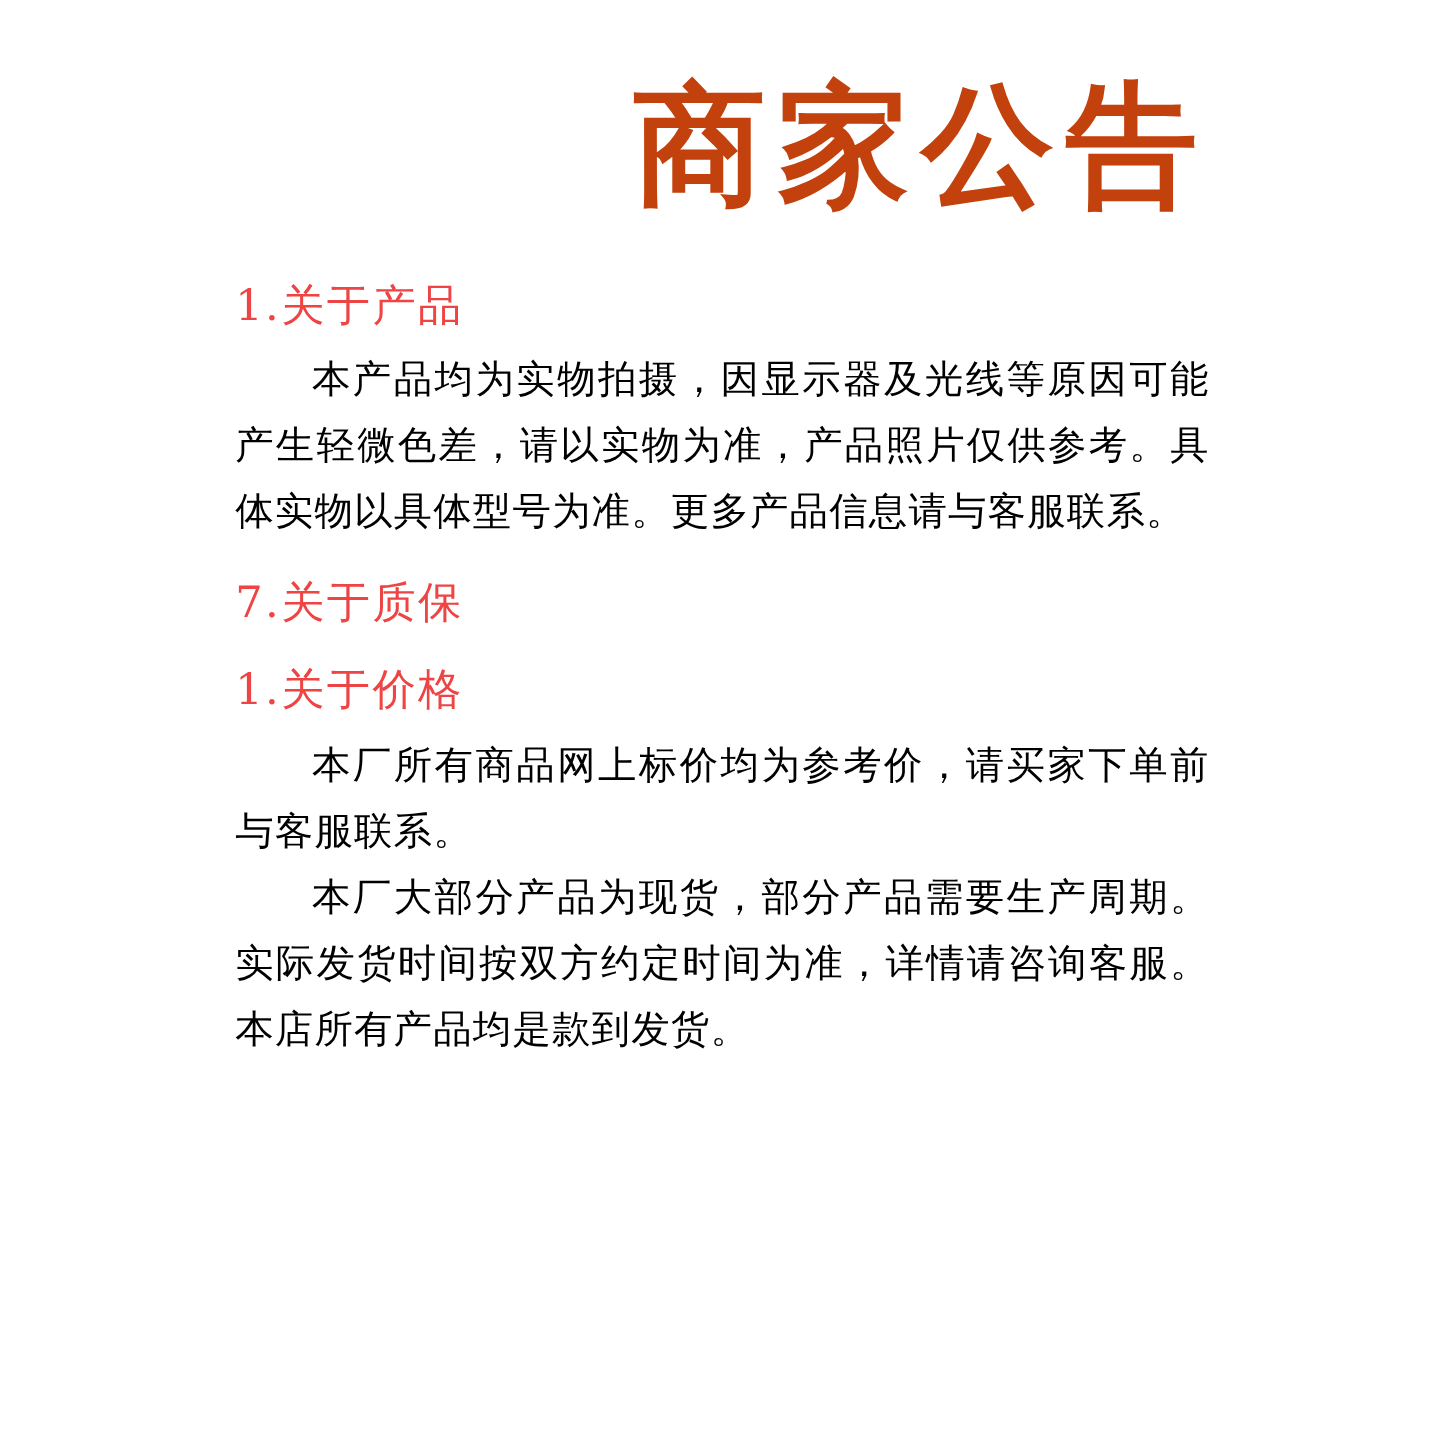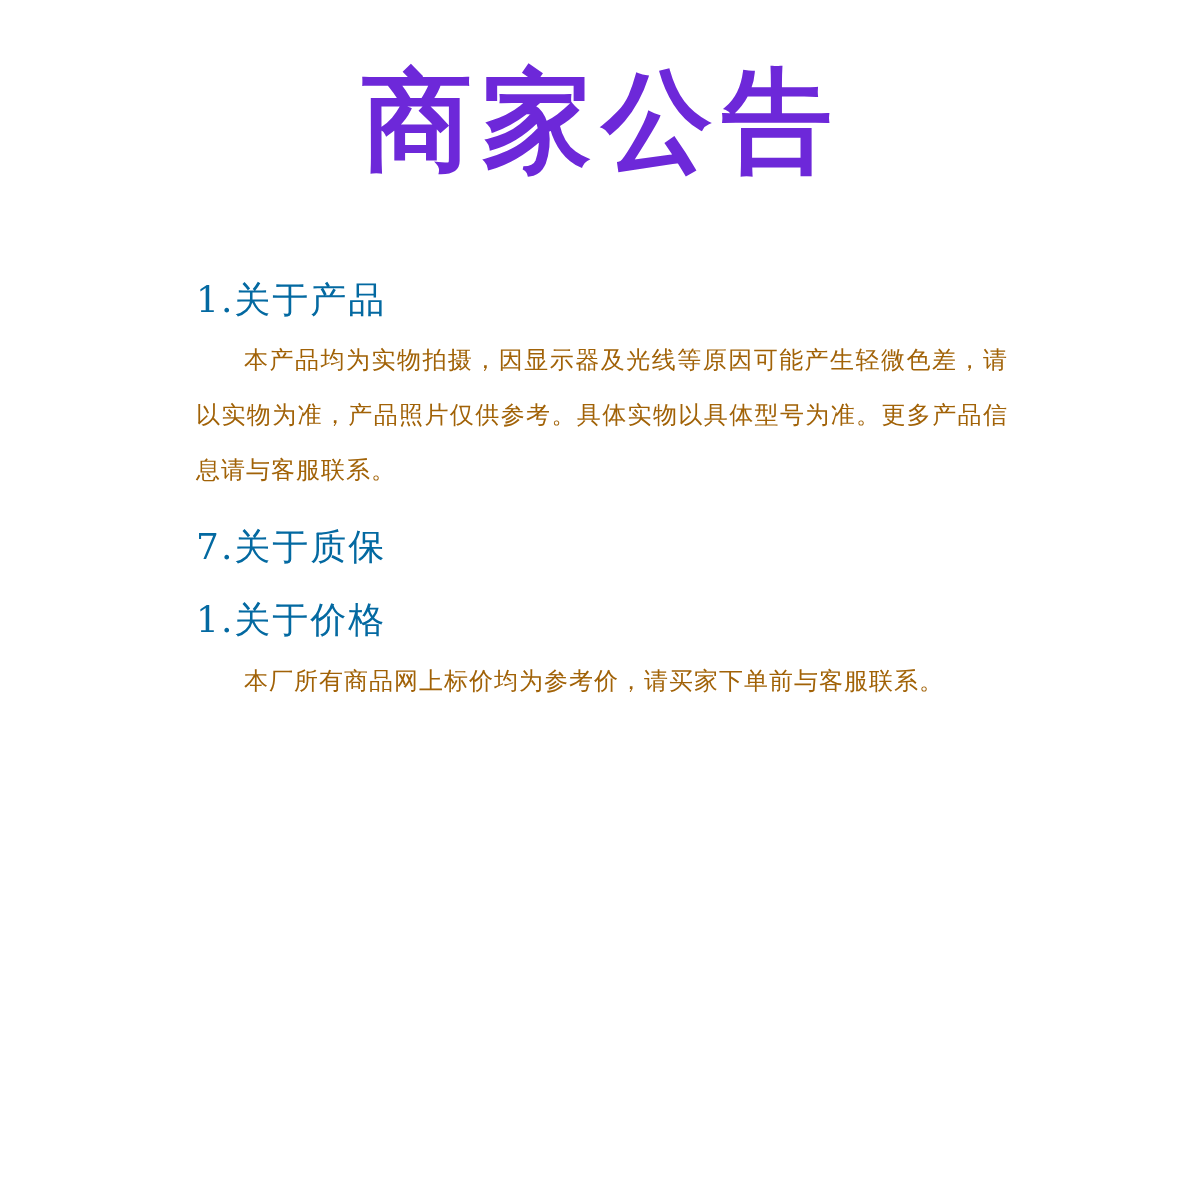--- a/index.html
+++ b/index.html
@@ -14,46 +14,46 @@
     font-family: "DejaVu Serif", "Liberation Serif", serif;
     color: #000000;
   }
   .doc {
     box-sizing: border-box;
     width: 1200px;
     height: 1200px;
     padding: 28px 192px 0 196px;
   }
   .doc-title {
-    margin: 30px 0 92px 0;
+    margin: 30px 0 48px 0;
     font-size: 110px;
     line-height: 1.15;
     font-weight: bold;
-    text-align: center;
+    text-align: right;
     letter-spacing: 10px;
-    color: #6d28d9;
+    color: #c2410c;
     white-space: nowrap;
   }
   .section { margin: 0; }
   .section-heading {
     margin: 26px 0 10px 0;
     font-size: 36px;
     line-height: 1.3;
     font-weight: normal;
-    color: #0369a1;
+    color: #ef4444;
     letter-spacing: 2px;
   }
   .section-body {
     margin: 0;
-    font-size: 24px;
+    font-size: 32px;
     line-height: 55px;
     text-indent: 2em;
     text-align: justify;
     letter-spacing: 1px;
-    color: #a16207;
+    color: #000000;
   }
 </style>
 </head>
 <body>
 
 <div class="doc">
 
   <h1 class="doc-title">商家公告</h1>
 
   <section class="section">
@@ -64,15 +64,16 @@
   <section class="section">
     <h2 class="section-heading">7.关于质保</h2>
   </section>
 
   <section class="section">
     <h2 class="section-heading">1.关于价格</h2>
     <p class="section-body">本厂所有商品网上标价均为参考价，请买家下单前与客服联系。</p>
   </section>
 
   <section class="section">
+    <p class="section-body">本厂大部分产品为现货，部分产品需要生产周期。实际发货时间按双方约定时间为准，详情请咨询客服。本店所有产品均是款到发货。</p>
   </section>
 
 </div>
 
 </body></html>

